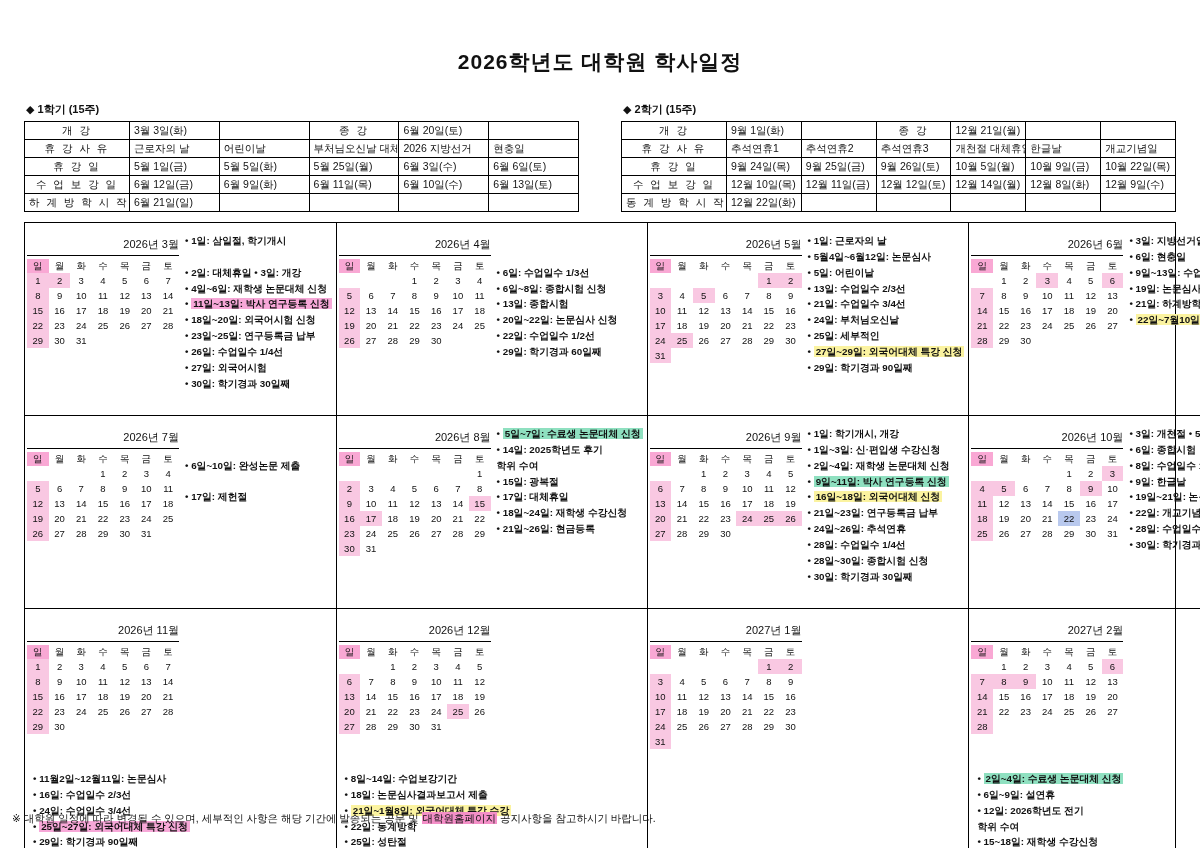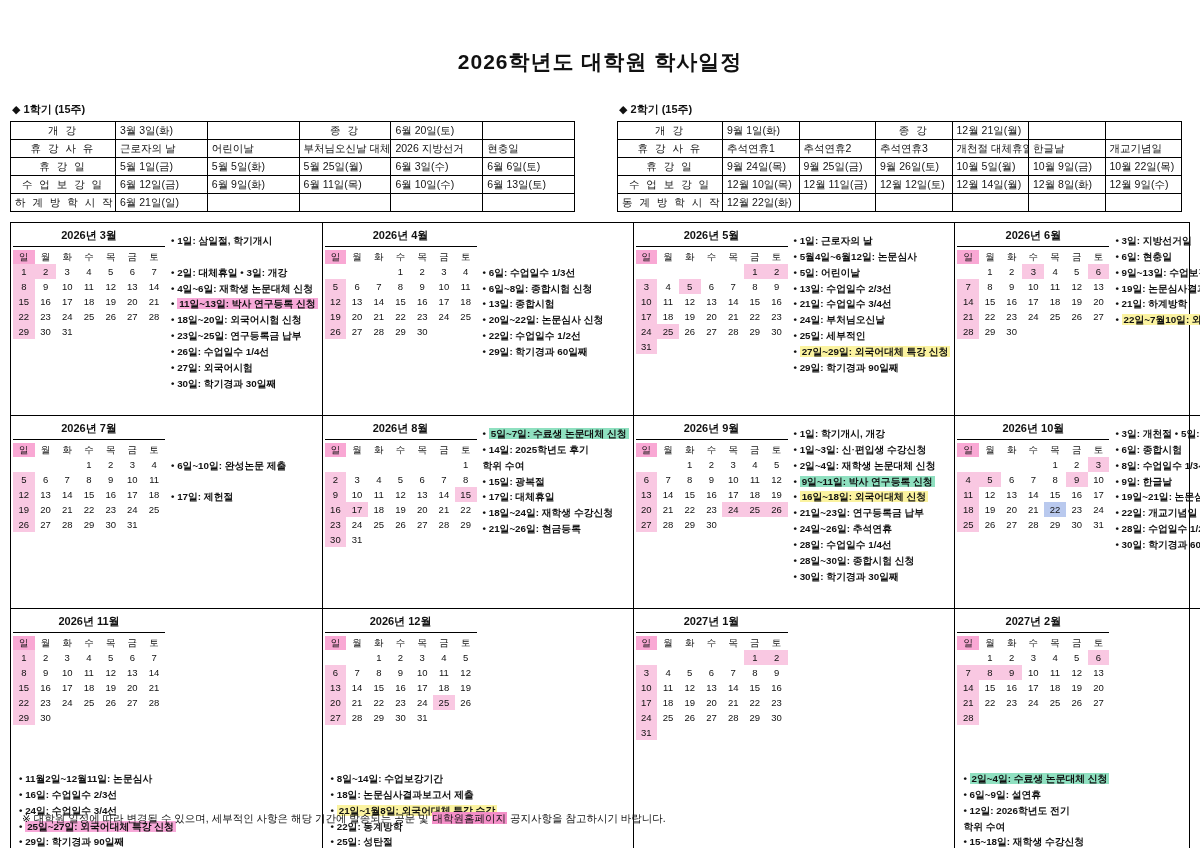--- a/index.html
+++ b/index.html
@@ -2,21 +2,21 @@
 <html lang="ko"><head>
 <meta charset="utf-8">
 <style>
   html,body{margin:0;padding:0;}
   body{
     width:1200px;height:848px;background:#ffffff;
     font-family:"Liberation Sans","DejaVu Sans",sans-serif;
     color:#111;
     -webkit-font-smoothing:antialiased;
   }
-  .page{position:relative;width:1200px;height:848px;box-sizing:border-box;padding:0 10px;}
+  .page{position:relative;width:1200px;height:848px;box-sizing:border-box;padding:0 24px;}
   h1.title{
     text-align:center;font-size:21px;font-weight:bold;letter-spacing:1px;
     margin:0;padding-top:48px;padding-bottom:26px;
   }
   
   .sem-wrap{display:flex;gap:42px;align-items:flex-start;}
   .sem{width:565px;}
   .sem-title{font-size:11px;font-weight:bold;margin:0 0 4px 2px;}
   table.sum{border-collapse:collapse;width:100%;table-layout:fixed;font-size:10.5px;}
   table.sum td{
@@ -29,21 +29,21 @@
     grid-template-columns:repeat(4,1fr);
   }
   .cell{
     border-right:1px solid #000;border-bottom:1px solid #000;
     display:flex;box-sizing:border-box;min-height:193px;padding:4px 2px 2px 2px;
   }
   .cal-grid > .cell:nth-child(4n){border-right:none;}
   .cal-grid > .cell:nth-child(n+9){border-bottom:none;flex-direction:column;}
   .mini{width:152px;flex:0 0 152px;}
   .mini-title{
-    text-align:center;font-size:11px;font-weight:bold;margin:1px 0 3px 0;
+    text-align:right;font-size:11px;font-weight:normal;margin:10px 0 3px 0;
     border-bottom:1px solid #000;padding-bottom:3px;
   }
   table.days{border-collapse:collapse;width:100%;table-layout:fixed;font-size:9.5px;}
   table.days th{
     font-weight:normal;height:14px;text-align:center;font-size:9.5px;
     letter-spacing:0;padding:0;
   }
   table.days th.sun{background:#f9a8d4;}
   table.days td{height:15px;text-align:center;padding:0;font-size:9.5px;}
   td.sat{color:#111;}
@@ -51,21 +51,21 @@
   td.hl-blue{background:#b9c9ee;}
   .notes{
     flex:1;font-size:9.8px;line-height:1.62;padding:6px 2px 0 6px;font-weight:bold;
   }
   .notes div{white-space:nowrap;}
   .mk{padding:0 2px;}
   .mk-pink{background:#f7a8d8;}
   .mk-green{background:#8fe0c0;}
   .mk-yellow{background:#fbf3a0;}
   .footer{
-    position:absolute;left:22px;right:22px;bottom:22px;font-size:10.5px;
+    position:absolute;left:12px;right:22px;bottom:22px;font-size:10.5px;
   }
   .hl-link{background:#f48fc8;padding:0 1px;}
 </style>
 </head>
 <body>
 
 <div class="page">
 
   <h1 class="title">2026학년도 대학원 학사일정</h1>
 

